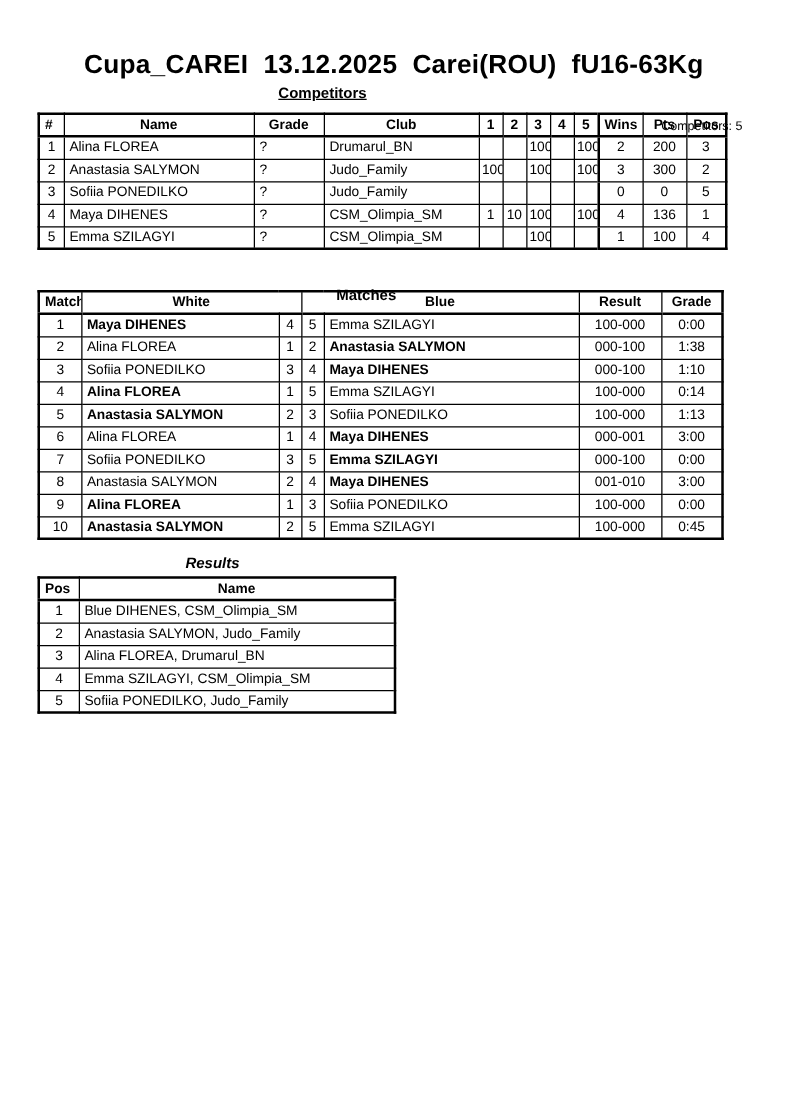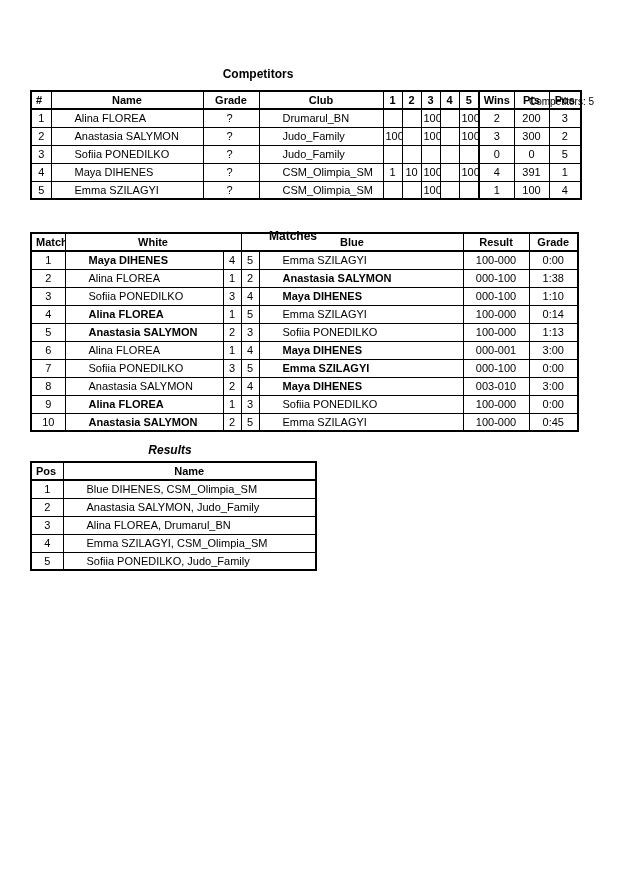--- a/index.html
+++ b/index.html
@@ -36,34 +36,35 @@
     height:18px;
     font-size:11px;
     padding:0 2px;
     overflow:hidden;
     white-space:nowrap;
     vertical-align:middle;
     box-sizing:border-box;
   }
   thead th { font-weight:bold; border-bottom:2px solid #000; }
   .c { text-align:center; }
-  .l { text-align:left; padding-left:23px;margin-left:20px; }
+  .l { text-align:left; padding-left:4px;margin-left:20px; }
   .hl { text-align:left; padding-left:4px; }
   .grp { border-left:2px solid #000; }
   #competitors-table { left:30px; top:90px;  width:550px; }
   #matches-table     { left:30px; top:232px; width:547px; }
   #results-table     { left:30px; top:461px; width:285px; }
 </style>
 </head>
 <body>
 
 <div class="page">
 
-
-  <div class="sec-heading" style="left:258px; top:67px;">Competitors</div>
+  <div class="title">Cupa_CAREI  13.12.2025  Carei(ROU)  fU16-63Kg</div>
+
+  <div class="sec-heading" style="left:258px; top:67px;text-decoration:underline;">Competitors</div>
   <div class="count-label">Competitors: 5</div>
 
   <table id="competitors-table">
     <colgroup>
       <col style="width:20px">
         <col style="width:152px">
         <col style="width:56px">
         <col style="width:124px">
       <col style="width:19px">
         <col style="width:19px">
@@ -137,21 +138,21 @@
         <td class="c">4</td>
         <td class="l">Maya DIHENES</td>
         <td class="l">?</td>
         <td class="l">CSM_Olimpia_SM</td>
         <td class="c">1</td>
         <td class="c">10</td>
         <td class="c">100</td>
         <td class="c"></td>
         <td class="c">100</td>
         <td class="c grp">4</td>
-        <td class="c">391</td>
+        <td class="c">136</td>
         <td class="c">1</td>
       </tr>
       <tr>
         <td class="c">5</td>
         <td class="l">Emma SZILAGYI</td>
         <td class="l">?</td>
         <td class="l">CSM_Olimpia_SM</td>
         <td class="c"></td>
         <td class="c"></td>
         <td class="c">100</td>
@@ -248,21 +249,21 @@
         <td class="l" style="font-weight: bold;">Emma SZILAGYI</td>
         <td class="c">000-100</td>
         <td class="c">0:00</td>
       </tr>
       <tr>
         <td class="c">8</td>
         <td class="l">Anastasia SALYMON</td>
         <td class="c">2</td>
         <td class="c">4</td>
         <td class="l" style="font-weight: bold;">Maya DIHENES</td>
-        <td class="c">003-010</td>
+        <td class="c">001-010</td>
         <td class="c">3:00</td>
       </tr>
       <tr>
         <td class="c">9</td>
         <td class="l" style="font-weight: bold;">Alina FLOREA</td>
         <td class="c">1</td>
         <td class="c">3</td>
         <td class="l">Sofiia PONEDILKO</td>
         <td class="c">100-000</td>
         <td class="c">0:00</td>

